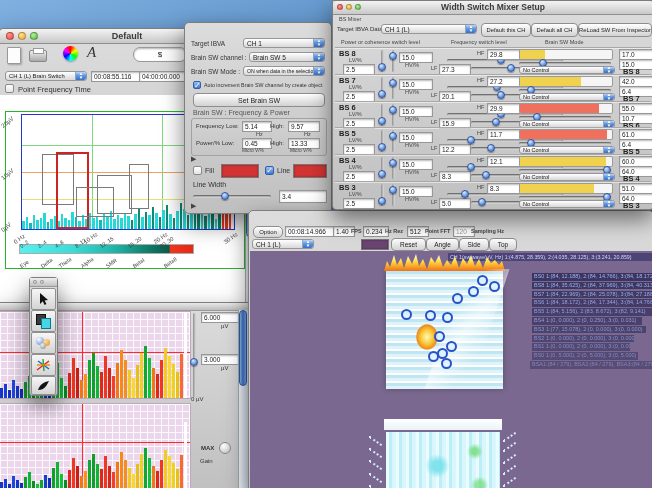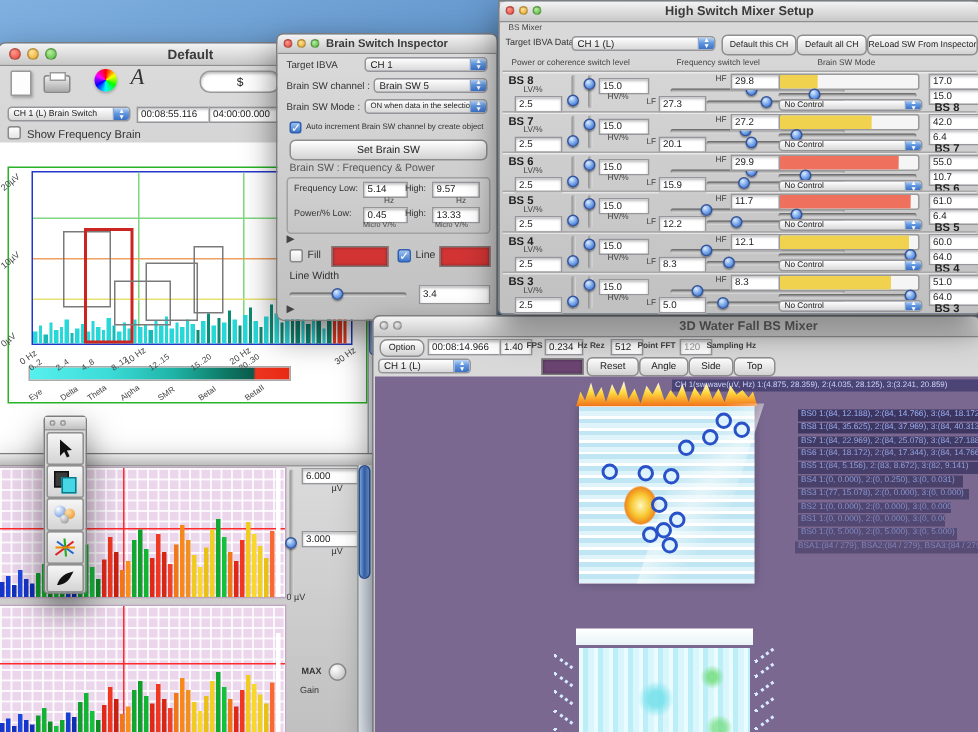--- a/index.html
+++ b/index.html
@@ -97,21 +97,21 @@
           <span>▼</span>
         </span>
     </div>
     <div class="field" style="left:92px;top:42px;width:44px;">
       <span>00:08:55.116</span>
     </div>
     <div class="field" style="left:140px;top:42px;width:44px;">
       <span>04:00:00.000</span>
     </div>
     <span class="cb" style="left:6px;top:55px;"></span>
-    <span class="lbl" style="left:19px;top:56px;font-size:7.5px;">Show Frequency Brain</span>
+    <span class="lbl" style="left:19px;top:56px;font-size:7.5px;">Point Frequency Time</span>
 
     <div class="abs" style="left:1px;top:66px;width:253px;height:209px;background:#fff;overflow:hidden;">
       <div class="abs" style="left:5px;top:16px;width:240px;height:158px;border:1.5px solid #28b428;box-sizing:border-box;"></div>
       <div class="abs" id="bluePlot" style="left:21px;top:19px;width:212px;height:114px;border:1.5px solid #2436cc;box-sizing:content-box;background:#fff;">
         <div class="abs" style="left:33%;top:0;width:1px;height:100%;background:#7fd87f;"></div>
         <div class="abs" style="left:66%;top:0;width:1px;height:100%;background:#7fd87f;"></div>
         <div class="abs" style="left:0;top:26%;width:100%;height:1px;background:#7fd87f;"></div>
         <div class="abs" style="left:0;top:50%;width:100%;height:1px;background:#f0a060;"></div>
         <div class="abs" style="left:0;top:74%;width:100%;height:1px;background:#e8e070;"></div>
         <div class="bars" id="cyanBars">
@@ -385,26 +385,20 @@
       </svg>
     </div>
     <div class="ptool" style="top:98px;height:17px;">
       <svg width="15" height="13" viewBox="0 0 15 13">
         <path d="M2,11 C4,5 8,3 13,2 L10.5,6.5 C8.5,9.5 5.5,11 2,11 Z" fill="#111"></path>
       </svg>
     </div>
   </div>
 
   <div class="win" id="inspector" style="left:184px;top:22px;width:146px;height:190px;z-index:3;border-radius:5px;">
-    <div class="tb" style="height:12px;font-size:7.5px;line-height:12px;border-radius:4px 4px 0 0;">
-      <span class="tl red sm" style="left:4px"></span>
-      <span class="tl yel sm" style="left:13px"></span>
-      <span class="tl grn sm" style="left:22px"></span>
-      <span>Brain Switch Inspector</span>
-    </div>
     <span class="lbl" style="left:6px;top:17px;">Target IBVA</span>
     <div class="popup" style="left:58px;top:15px;width:82px;">
       <span>CH 1</span>
       <span class="cap">
           <span>▲</span>
           <span>▼</span>
         </span>
     </div>
     <span class="lbl" style="left:6px;top:31px;">Brain SW channel :</span>
     <div class="popup" style="left:64px;top:29px;width:76px;">
@@ -464,21 +458,21 @@
       <span>3.4</span>
     </div>
     <span class="tri" style="left:6px;top:179px;">▶</span>
   </div>
 
   <div class="win" id="mixer" style="left:332px;top:0px;width:320px;height:208px;z-index:4;border-radius:0 0 4px 4px;">
     <div class="tb" style="height:13px;font-size:8.5px;line-height:13px;">
       <span class="tl red sm" style="left:4px;top:3px;"></span>
       <span class="tl yel sm" style="left:13px;top:3px;"></span>
       <span class="tl grn sm" style="left:22px;top:3px;"></span>
-      <span>High Switch Mixer Setup</span>
+      <span>Width Switch Mixer Setup</span>
     </div>
     <span class="t6" style="left:6px;top:15px;">BS Mixer</span>
     <span class="lbl" style="left:4px;top:25px;font-size:6px;">Target IBVA Data</span>
     <div class="popup" style="left:48px;top:23px;width:96px;">
       <span>CH 1 (L)</span>
       <span class="cap">
           <span>▲</span>
           <span>▼</span>
         </span>
     </div>
@@ -696,25 +690,20 @@
             </span>
           </div>
           <div class="field" style="left: 284px; top: 1px; width: 30px;">51.0</div>
           <div class="field" style="left: 284px; top: 11px; width: 30px;">64.0</div>
           <div class="rname" style="left: 288px; top: 19px;">BS 3</div>
         </div>
       </div>
   </div>
 
   <div class="win" id="waterfall" style="left:248px;top:210px;width:404px;height:278px;z-index:3;border-radius:5px 5px 0 0;">
-    <div class="tb" style="height:13px;font-size:8.5px;line-height:13px;color:#666;">
-      <span class="tl gray sm" style="left:4px;top:3px;"></span>
-      <span class="tl gray sm" style="left:13px;top:3px;"></span>
-      <span class="abs" style="left:160px;width:180px;text-align:center;">3D Water Fall BS Mixer</span>
-    </div>
 
     <div class="btn" style="left:4px;top:15px;width:28px;height:10px;font-size:6px;border-radius:5px;">
         <span>Option</span>
       </div>
     <div class="field" style="left:36px;top:15px;width:44px;">
         <span>00:08:14.966</span>
       </div>
     <div class="field" style="left:84px;top:15px;width:16px;">
         <span>1.40</span>
       </div>

